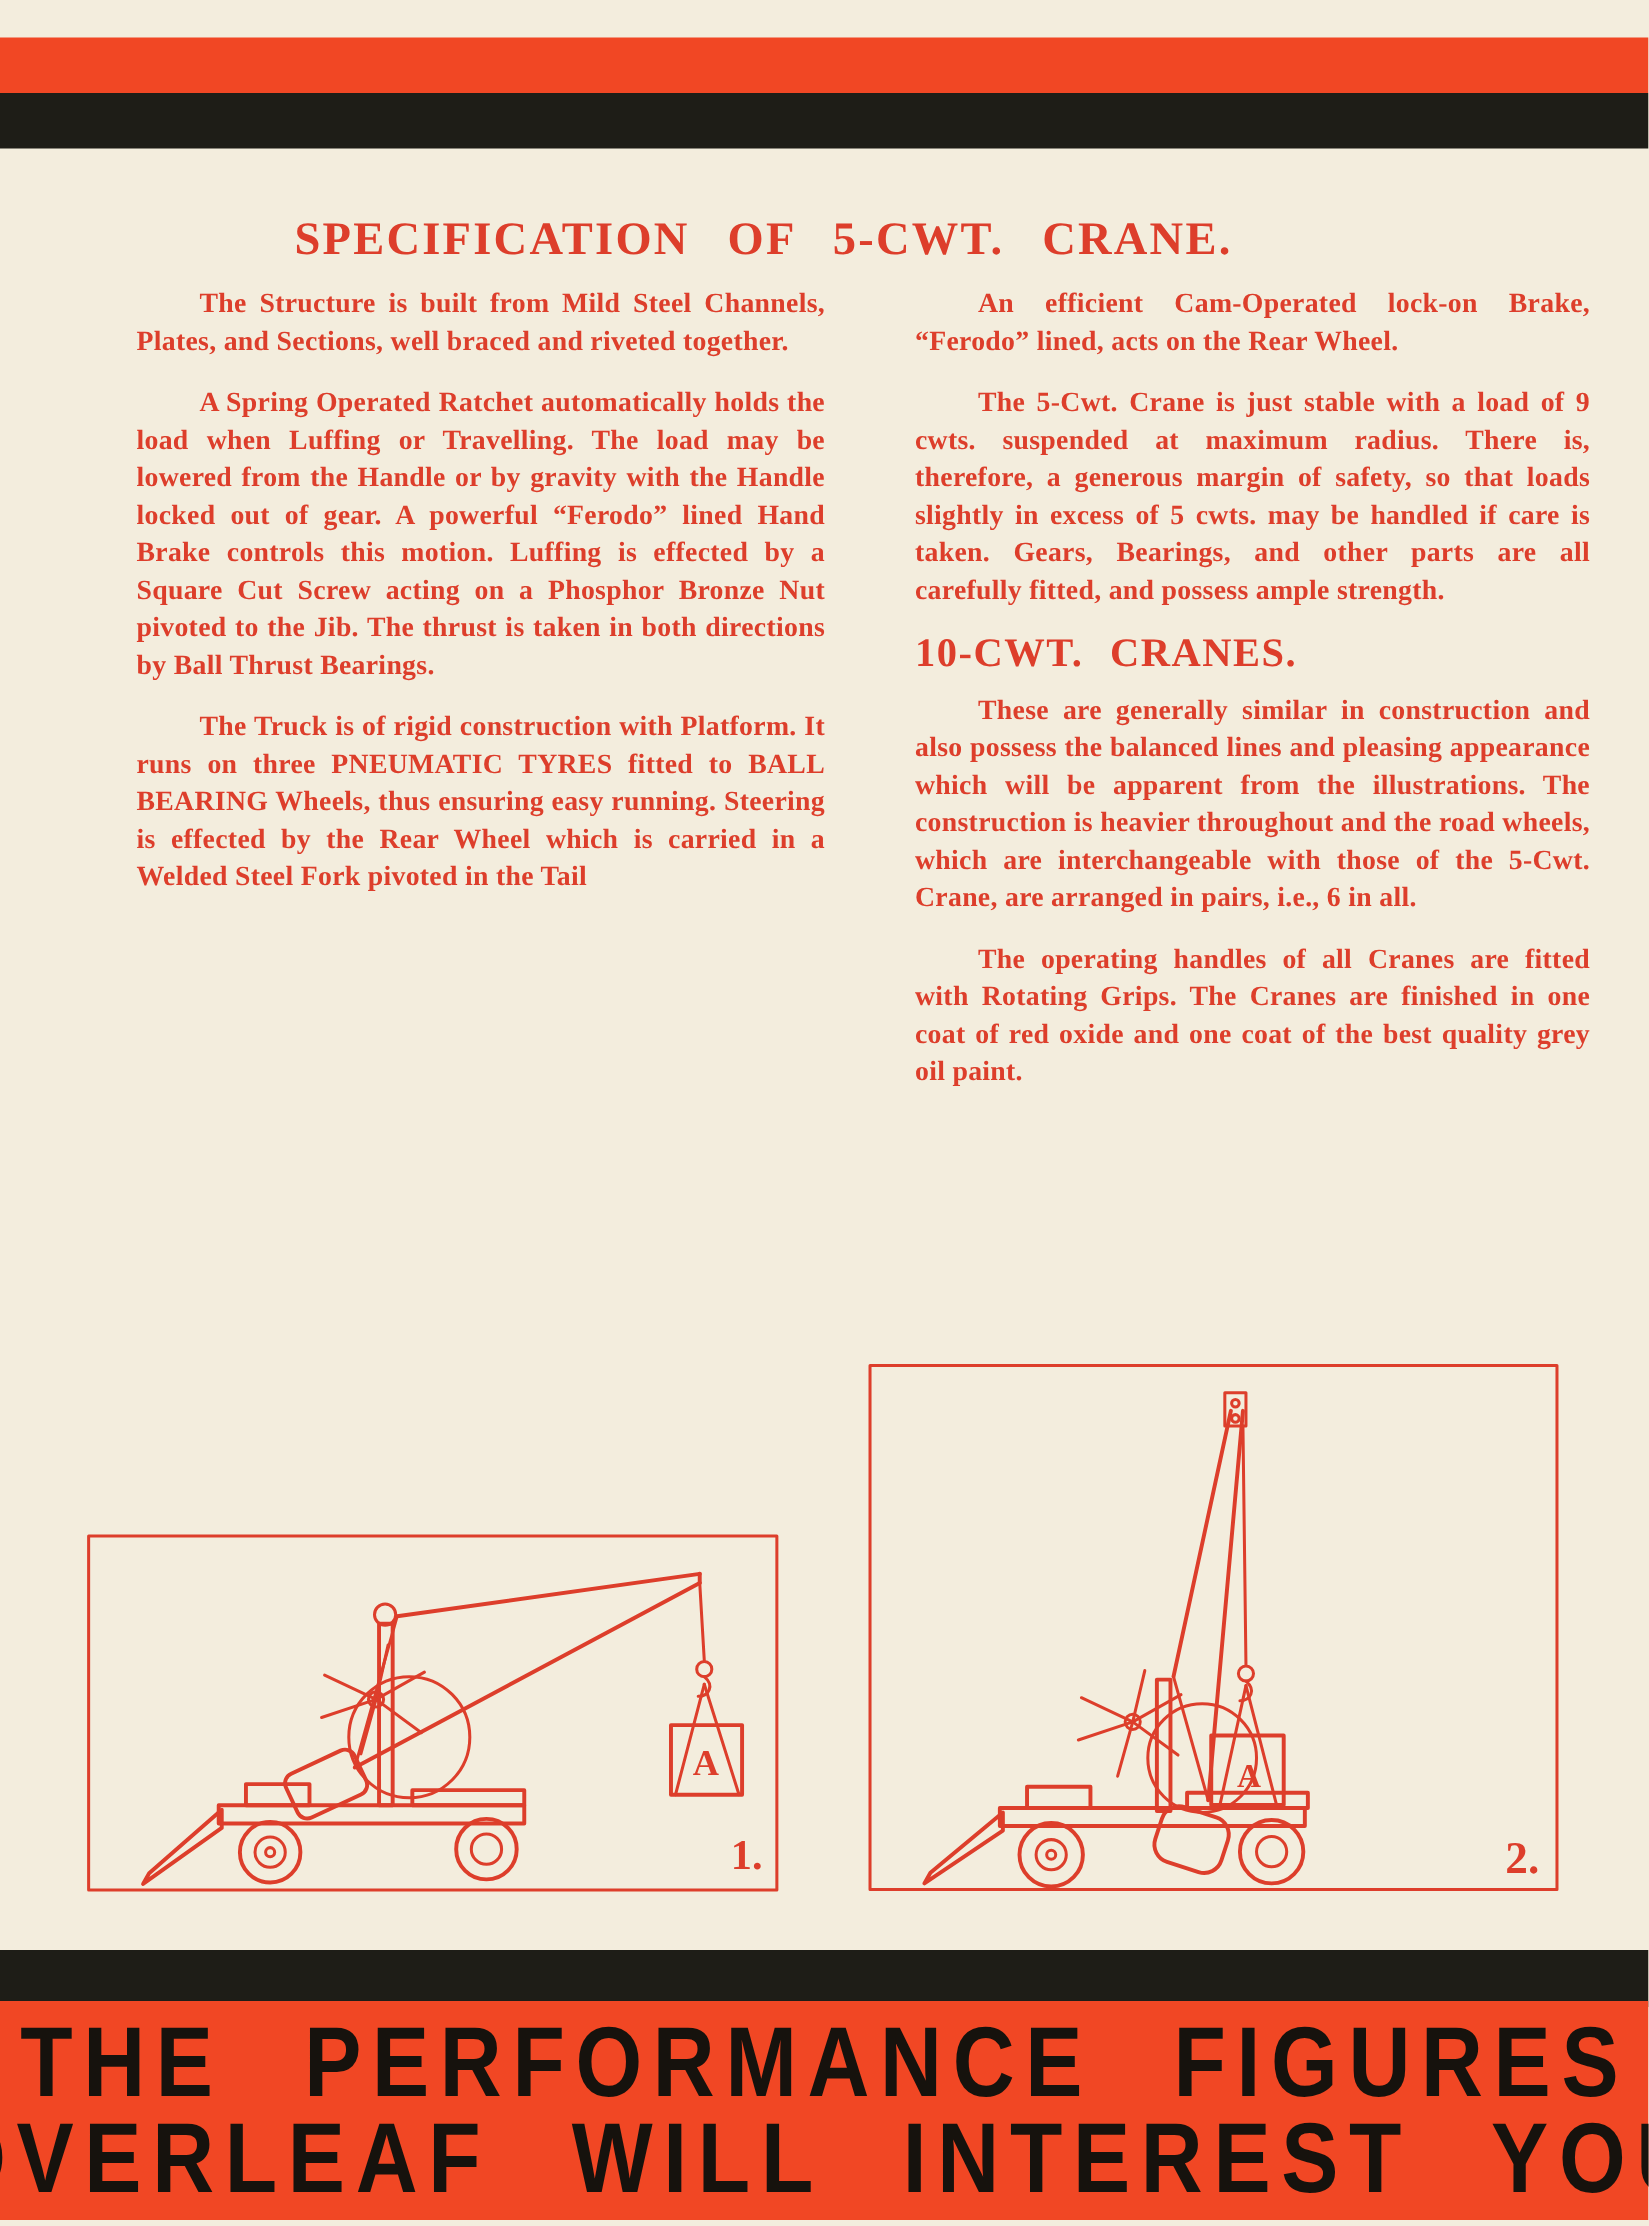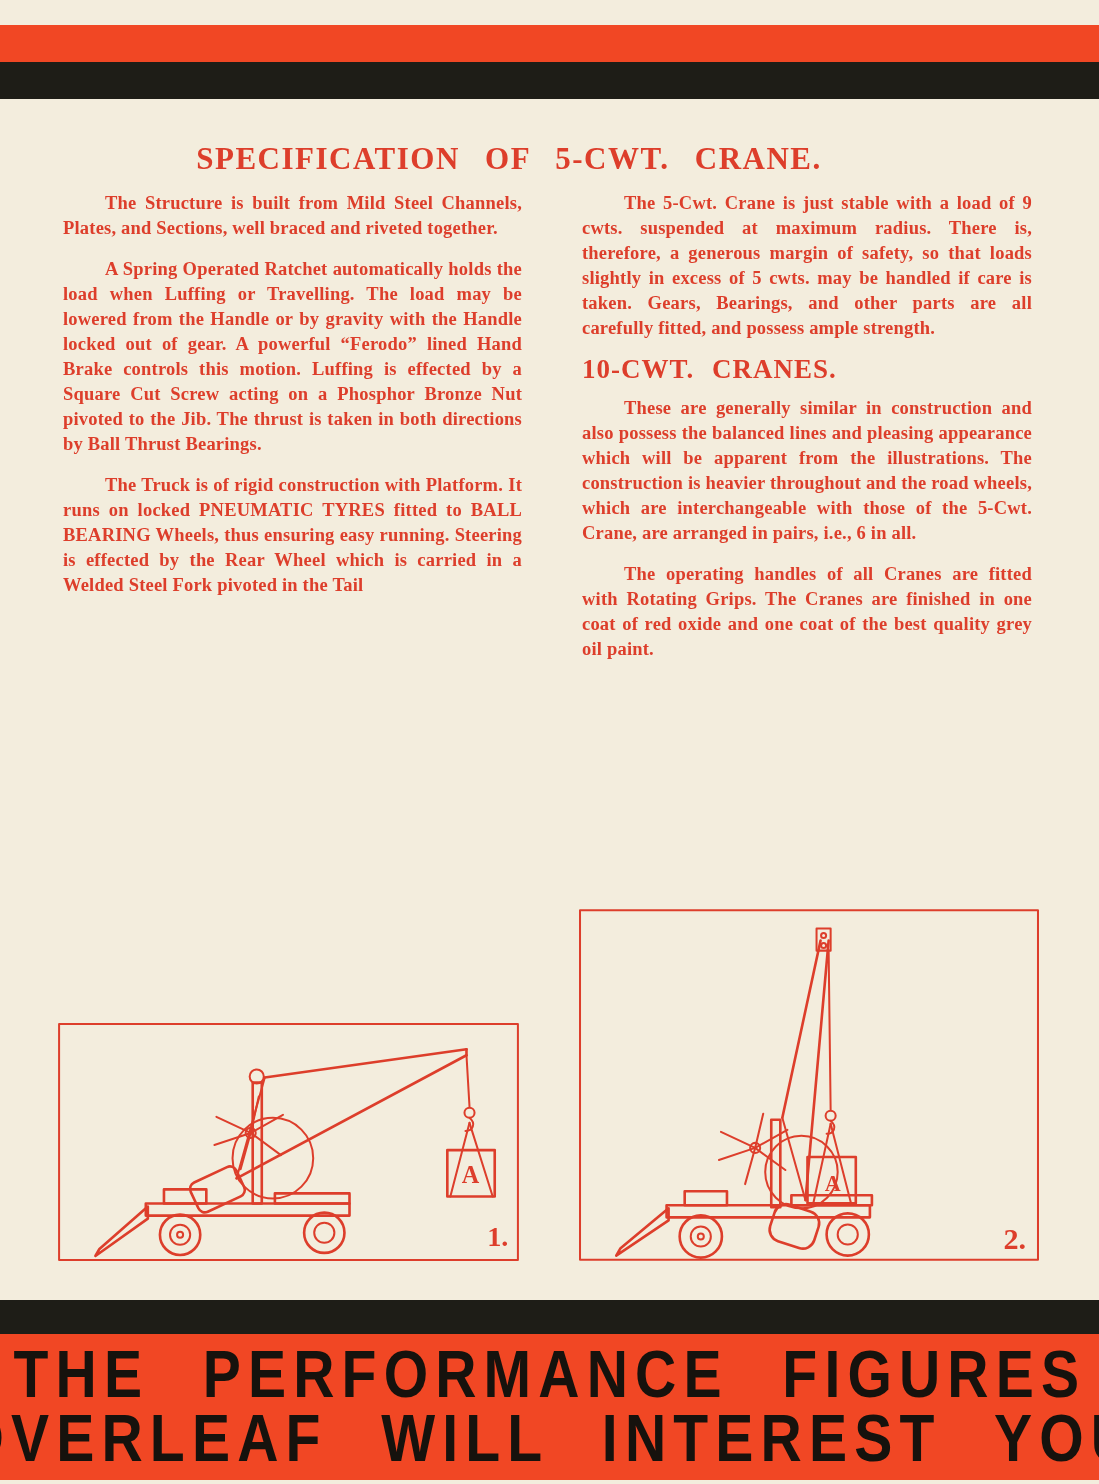--- a/index.html
+++ b/index.html
@@ -47,20 +47,21 @@
     word-spacing:16px;
   }
   .col{
     position:absolute;top:191px;
     color:var(--red);
     font-weight:bold;
     font-size:18.5px;
     line-height:25px;
     text-align:justify;
     letter-spacing:0.2px;
+    margin-left:28px;
   }
   .col-left{left:63px;width:459px;}
   .col-right{left:582px;width:450px;}
   .col p{margin-bottom:16px;text-indent:42px;}
   .col p.no-indent{text-indent:0;}
   .section-heading{
     color:var(--red);
     font-weight:bold;
     font-size:27px;
     letter-spacing:1px;
@@ -82,24 +83,25 @@
 <body>
 
 <div class="band band-red-top"></div>
 <div class="band band-black-top"></div>
 
 <h1 class="page-title">SPECIFICATION  OF  5-CWT.  CRANE.</h1>
 
 <div class="col col-left">
   <p>The Structure is built from Mild Steel Channels, Plates, and Sections, well braced and riveted together.</p>
   <p>A Spring Operated Ratchet automatically holds the load when Luffing or Travelling.  The load may be lowered from the Handle or by gravity with the Handle locked out of gear.  A powerful “Ferodo” lined Hand Brake controls this motion.  Luffing is effected by a Square Cut Screw acting on a Phosphor Bronze Nut pivoted to the Jib. The thrust is taken in both directions by Ball Thrust Bearings.</p>
-  <p>The Truck is of rigid construction with Platform.  It runs on locked PNEUMATIC TYRES fitted to BALL BEARING Wheels, thus ensuring easy running.  Steering is effected by the Rear Wheel which is carried in a Welded Steel Fork pivoted in the Tail</p>
+  <p>The Truck is of rigid construction with Platform.  It runs on three PNEUMATIC TYRES fitted to BALL BEARING Wheels, thus ensuring easy running.  Steering is effected by the Rear Wheel which is carried in a Welded Steel Fork pivoted in the Tail</p>
 </div>
 
 <div class="col col-right">
+  <p>An efficient Cam-Operated lock-on Brake, “Ferodo” lined, acts on the Rear Wheel.</p>
   <p>The 5-Cwt. Crane is just stable with a load of 9 cwts. suspended at maximum radius.  There is, therefore, a generous margin of safety, so that loads slightly in excess of 5 cwts. may be handled if care is taken.  Gears, Bearings, and other parts are all carefully fitted, and possess ample strength.</p>
   <h2 class="section-heading">10-CWT.  CRANES.</h2>
   <p>These are generally similar in construction and also possess the balanced lines and pleasing appearance which will be apparent from the illustrations.  The construction is heavier throughout and the road wheels, which are interchangeable with those of the 5-Cwt. Crane, are arranged in pairs, i.e., 6 in all.</p>
   <p>The operating handles of all Cranes are fitted with Rotating Grips.  The Cranes are finished in one coat of red oxide and one coat of the best quality grey oil paint.</p>
 </div>
 
 <div class="figure figure-1">
   <svg viewBox="0 0 459 238">
     <rect class="ln thin" x="2" y="2" width="455" height="234"></rect>
 

